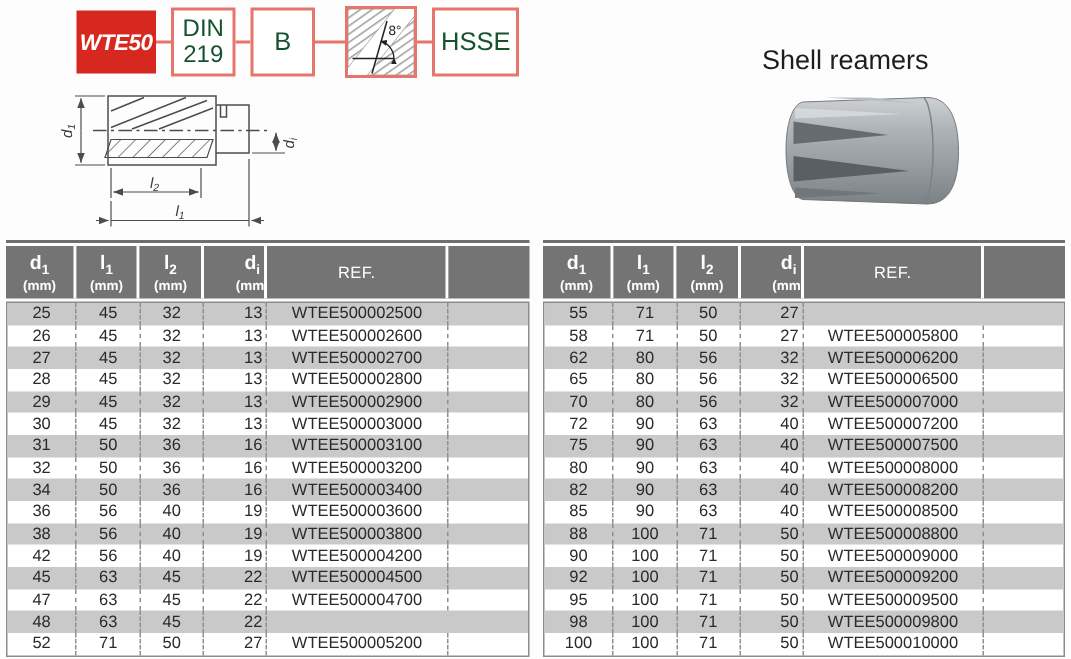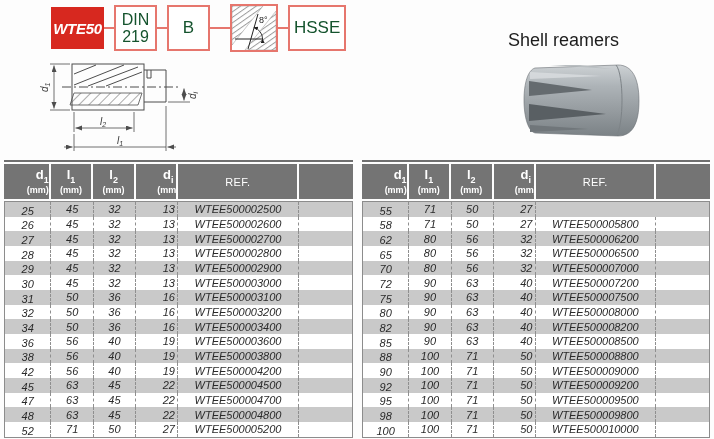--- a/index.html
+++ b/index.html
@@ -33,27 +33,27 @@
   .dtable-right{left:362px;width:348px;}
   .topline{height:2px;background:#6f6f6f;margin-bottom:2px;}
   .thead{display:flex;height:35px;margin-bottom:2px;}
   .th{background:#747474;color:#fff;display:flex;flex-direction:column;align-items:center;
       justify-content:center;box-sizing:border-box;border-right:2px solid #fdfdfd;}
   .th:last-child{border-right:none;}
   .h-main{font-weight:700;font-size:13px;line-height:1;}
   .h-main sub{font-size:9px;}
   .h-ref{font-weight:400;font-size:11px;letter-spacing:.3px;}
   .h-unit{font-size:9px;line-height:1;margin-top:1px;font-weight:700;}
-  .tbody{border:1px solid #8c8c8c;background:#fff;font-style:italic;}
+  .tbody{border:1px solid #8c8c8c;background:#fff;}
   .trow{display:flex;height:14.68px;}
   .trow:nth-child(odd){background:#c9c9c9;}
   .td{box-sizing:border-box;font-size:11px;color:#2a2a2a;border-right:1px dashed #8f8f8f;
       display:flex;align-items:center;justify-content:center;overflow:hidden;}
   .td:last-child{border-right:none;}
-  .c1{width:13.4%;align-items:flex-end;} .c2{width:12.2%;} .c3{width:12.2%;} .c4{width:12.2%;padding-left:24px;}
+  .c1{width:13.4%;} .c2{width:12.2%;} .c3{width:12.2%;} .c4{width:12.2%;padding-left:24px;}
   .c5{width:34.6%;} .c6{width:15.4%;}
 </style>
 </head>
 <body>
 
 <div class="badge-row">
   <div class="badge badge-red">WTE50</div>
   <div class="connector"></div>
   <div class="badge badge-outline badge-din">
     <span>DIN</span>
@@ -288,21 +288,20 @@
         <div class="td c3">45</div>
         <div class="td c4">22</div>
         <div class="td c5">WTEE500004700</div>
         <div class="td c6"></div>
       </div>
       <div class="trow">
         <div class="td c1">48</div>
         <div class="td c2">63</div>
         <div class="td c3">45</div>
         <div class="td c4">22</div>
-        <div class="td c5">WTEE500004800</div>
         <div class="td c6"></div>
       </div>
       <div class="trow">
         <div class="td c1">52</div>
         <div class="td c2">71</div>
         <div class="td c3">50</div>
         <div class="td c4">27</div>
         <div class="td c5">WTEE500005200</div>
         <div class="td c6"></div>
       </div>

